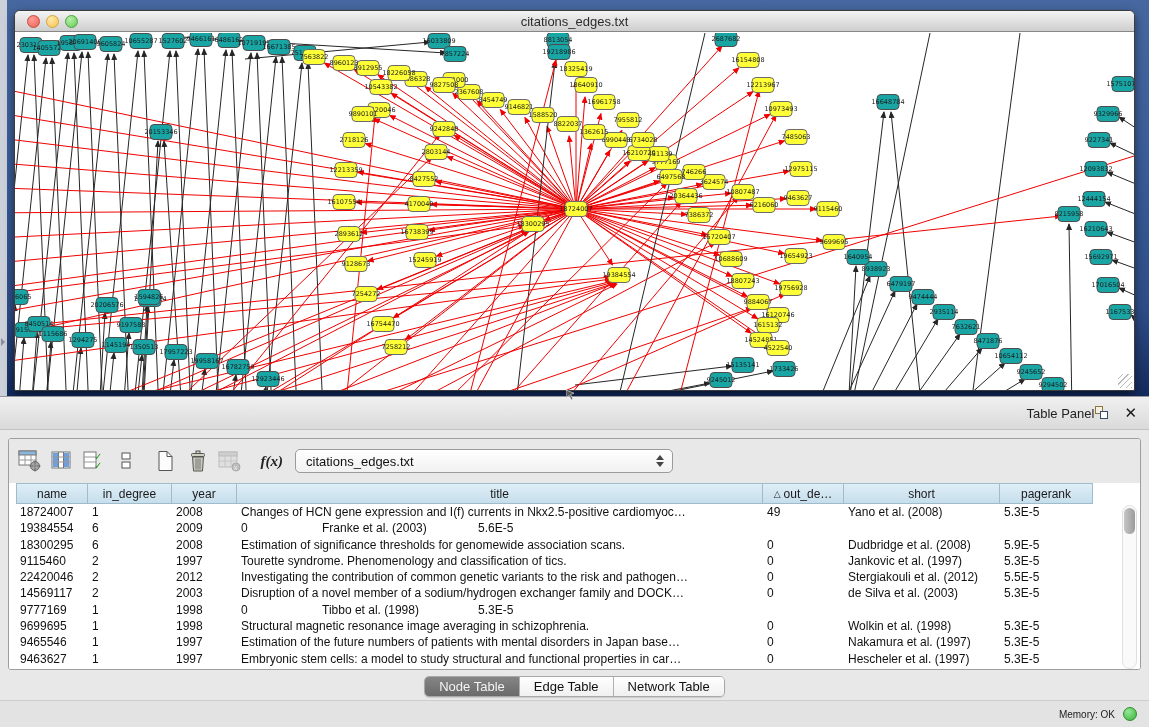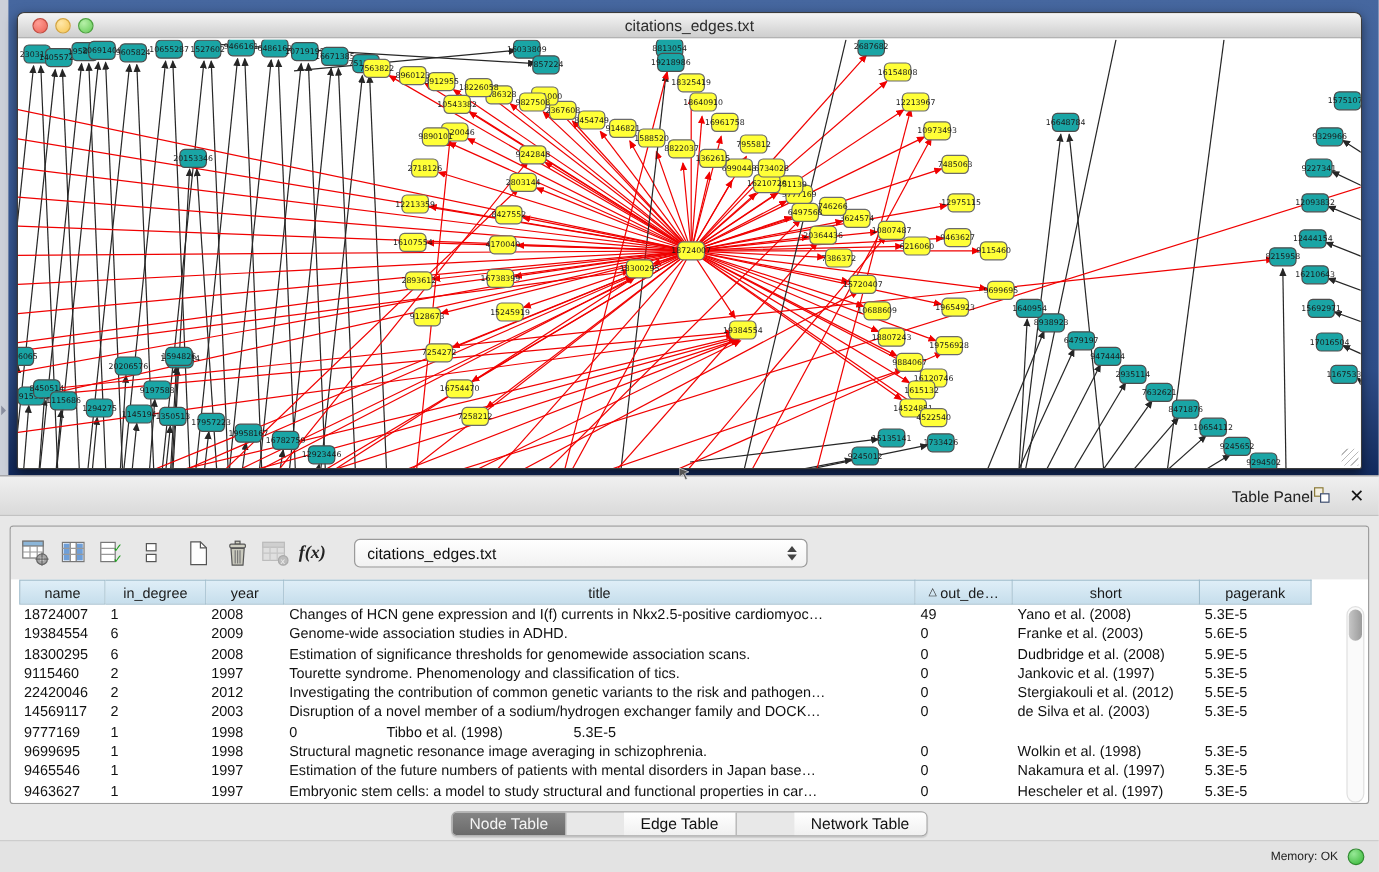--- a/index.html
+++ b/index.html
@@ -42,21 +42,21 @@
   .float-icon .sq1 { position:absolute; left:1px; top:1px; width:8px; height:8px; border:1px solid #8a7a3a; background:#f4f0e2; }
   .float-icon .sq2 { position:absolute; left:6px; top:6px; width:8px; height:8px; border:1px solid #3a4a6b; background:#fff; }
   .close-icon { font-family:"DejaVu Sans", sans-serif; font-size:15px; font-weight:700; color:#151515; line-height:1; }
 
   .table-frame { position:absolute; left:8px; right:8px; top:42px; height:232px;
     background:#fff; border:1px solid #9e9e9e; border-radius:3px; overflow:hidden; }
   .toolbar { height:44px; background:#e8e8e8; display:flex; align-items:center; padding-left:8px; }
   .tbtn { width:26px; height:26px; margin-right:6px; display:flex; align-items:center; justify-content:center; }
   .tbtn.gap { margin-left:8px; }
   .fx { font-family:"Liberation Serif", serif; font-style:italic; font-weight:700;
-    font-size:15px; color:#222; width:34px; text-align:left; }
+    font-size:15px; color:#222; width:34px; text-align:right; }
   .combo { margin-left:12px; width:378px; height:24px; background:linear-gradient(#ffffff,#f1f1f1);
     border:1px solid #9a9a9a; border-radius:5px; display:flex; align-items:center;
     padding:0 8px 0 10px; font-size:13px; color:#111; }
   .combo .val { flex:1; white-space:nowrap; overflow:hidden; }
   .combo .arrows { display:flex; flex-direction:column; gap:2px; align-items:center; }
   .combo .arrows i { width:0; height:0; border-left:4px solid transparent; border-right:4px solid transparent; }
   .combo .arrows .up { border-bottom:5px solid #444; }
   .combo .arrows .dn { border-top:5px solid #444; }
 
   .thead { display:flex; height:21px; padding-left:7px; background:#fff; }
@@ -70,21 +70,21 @@
   .trow .td { white-space:nowrap; overflow:hidden; padding-left:4px; }
   .c0{width:72px} .c1{width:84px} .c2{width:65px} .c3{width:526px} .c4{width:81px} .c5{width:156px} .c6{width:93px}
   .vscroll { position:absolute; right:3px; top:1px; bottom:2px; width:15px;
     background:#fafafa; border:1px solid #e0e0e0; border-radius:8px; }
   .vthumb { position:absolute; left:1px; right:1px; top:2px; height:26px; border-radius:7px;
     background:linear-gradient(90deg,#c6c6c6,#9b9b9b); }
 
   .tabs-row { position:absolute; left:0; right:0; top:276px; height:28px;
     display:flex; align-items:center; justify-content:center; }
   .seg { display:flex; height:21px; border:1px solid #a8a8a8; border-radius:5px; overflow:hidden;
-    box-shadow:0 1px 1px rgba(0,0,0,.12);gap:48px; }
+    box-shadow:0 1px 1px rgba(0,0,0,.12); }
   .seg button { border:none; font-family:"Liberation Sans", sans-serif; font-size:13px;
     padding:0 14px; background:linear-gradient(#ffffff,#f0f0f0); color:#111; border-right:1px solid #b0b0b0; }
   .seg button:last-child { border-right:none; }
   .seg button.sel { background:linear-gradient(#858585,#6a6a6a); color:#f4f4f4; }
 
   .statusbar { position:absolute; left:0; right:0; bottom:0; height:27px; background:#e3e3e3;
     border-top:1px solid #cdcdcd; display:flex; align-items:center; justify-content:flex-end; padding-right:12px; }
   .mem-label { font-size:10px; color:#222; margin-right:8px; }
   .mem-dot { width:14px; height:14px; border-radius:50%; border:1px solid #2f8a2f;
     background:radial-gradient(circle at 35% 30%, #96e896, #35b535); }
@@ -927,21 +927,20 @@
           <div class="td c2">2008</div>
           <div class="td c3">Changes of HCN gene expression and I(f) currents in Nkx2.5-positive cardiomyoc…</div>
           <div class="td c4">49</div>
           <div class="td c5">Yano et al. (2008)</div>
           <div class="td c6">5.3E-5</div>
         </div>
         <div class="trow">
           <div class="td c0">19384554</div>
           <div class="td c1">6</div>
           <div class="td c2">2009</div>
-          <div class="td c3">Genome-wide association studies in ADHD.</div>
           <div class="td c4">0</div>
           <div class="td c5">Franke et al. (2003)</div>
           <div class="td c6">5.6E-5</div>
         </div>
         <div class="trow">
           <div class="td c0">18300295</div>
           <div class="td c1">6</div>
           <div class="td c2">2008</div>
           <div class="td c3">Estimation of significance thresholds for genomewide association scans.</div>
           <div class="td c4">0</div>

